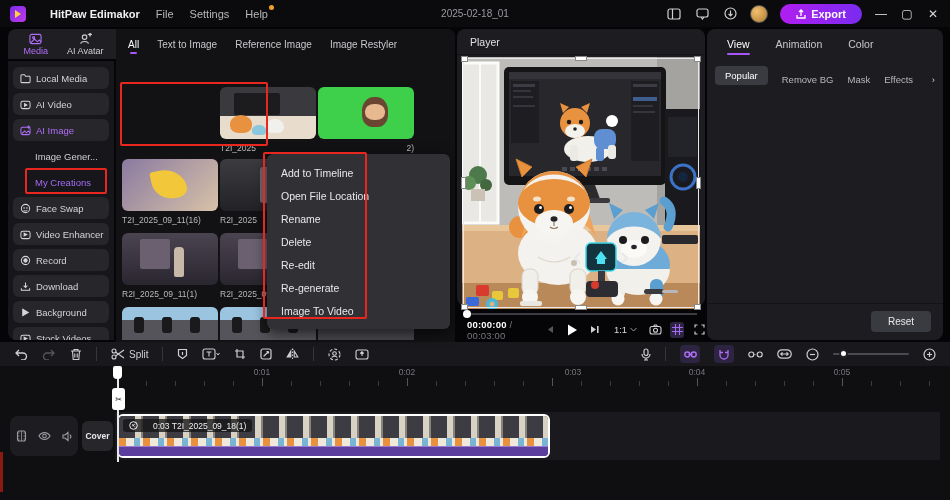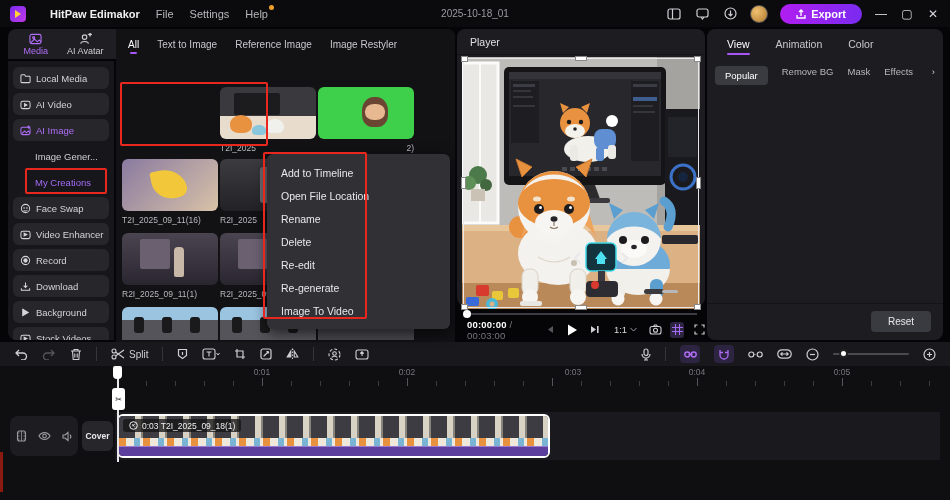--- a/index.html
+++ b/index.html
@@ -122,21 +122,21 @@
   .grid-btn { width:18px; height:16px; border-radius:3px; background:#2c2440; color:#a46bf5;
     display:flex; align-items:center; justify-content:center; margin-left:8px;}
 
   
   #props { left:707px; top:29px; width:236px; height:311px; background:#1d1d21; border-radius:8px;
     font-size:10px; }
   .prop-tabs { display:flex; gap:26px; padding:9px 0 0 20px; font-size:10.5px; color:#c8c8cc; }
   .prop-tab.active { color:#fff; position:relative; }
   .prop-tab.active:after { content:""; position:absolute; left:0; right:0; bottom:-5px; height:2px;
     background:#a855f7; border-radius:1px;}
-  .subtabs { display:flex; align-items:flex-start; gap:14px; margin:16px 8px 0 8px; font-size:9.5px;
+  .subtabs { display:flex; align-items:flex-end; gap:14px; margin:16px 8px 0 8px; font-size:9.5px;
     color:#b8b8bc; }
   .subtab.active { background:#3a3a41; color:#fff; padding:4px 10px; border-radius:4px; }
   .reset-btn { position:absolute; right:12px; bottom:8px; width:60px; height:21px; background:#3a3a41;
     border-radius:4px; color:#e8e8ec; font-size:10px; display:flex; align-items:center;
     justify-content:center; }
   .props-divider { position:absolute; left:0; right:0; bottom:36px; height:1px; background:#141416; }
 
   
   #toolbar { left:0; top:342px; width:950px; height:24px; background:#19191d; display:flex;
     align-items:center; gap:14px; padding:0 14px; }
@@ -166,21 +166,21 @@
   #track-row { position:absolute; left:115px; top:46px; width:825px; height:48px; background:#1a1a1e;}
   #clip { position:absolute; left:117px; top:48px; width:433px; height:44px; border:2px solid #fff;
     border-radius:6px; overflow:hidden; background:#2a2a2e; }
   .film-top { position:absolute; left:0; top:0; right:0; height:22px;
     background:repeating-linear-gradient(90deg,#3c3c42 0 16px,#d8d2c4 16px 22px,#88847c 22px 24px);}
   .film-bottom { position:absolute; left:0; top:22px; right:0; height:12px;
     background:repeating-linear-gradient(90deg,#e8913f 0 7px,#efe9dc 7px 15px,#7ab4d4 15px 21px,#efe9dc 21px 24px);}
   .clip-bar { position:absolute; left:0; bottom:0; right:0; height:10px; background:#5b3e9e;
     border-top:1px solid #9a7ad0; }
   .clip-tag { position:absolute; left:4px; top:3px; background:rgba(20,20,22,.78); border-radius:3px;
-    height:13px; display:flex; align-items:center; gap:4px; padding:0 6px; font-size:8.5px;
+    height:13px; display:flex; align-items:center; gap:15px; padding:0 6px; font-size:8.5px;
     color:#f0f0f2; white-space:nowrap; z-index:2;}
   #playhead-line { position:absolute; left:117px; top:0; width:2px; height:96px; background:#e8e8ea; }
   #playhead-cap { position:absolute; left:113px; top:0; width:9px; height:13px; background:#fff;
     border-radius:2px 2px 4px 4px; }
   #playhead-badge { position:absolute; left:112px; top:22px; width:13px; height:22px; background:#fff;
     border-radius:3px; color:#222; font-size:8px; display:flex; align-items:center;
     justify-content:center; }
   #red-edge { position:absolute; left:0; top:86px; width:3px; height:40px; background:#8b1a12; }
 </style>
 </head>
@@ -190,21 +190,21 @@
 
   <div id="titlebar" class="abs">
     <div class="logo"></div>
     <span class="appname">HitPaw Edimakor</span>
     <span class="menu-item">File</span>
     <span class="menu-item">Settings</span>
     <span class="menu-item">
       <span>Help</span>
       <span class="menu-dot"></span>
     </span>
-    <span id="doc-title">2025-10-18_01</span>
+    <span id="doc-title">2025-02-18_01</span>
     <div class="tb-right">
       <span class="tb-ic">
         <svg width="14" height="12" viewBox="0 0 14 12" fill="none" stroke="#d0d0d4" stroke-width="1.2">
             <rect x="1" y="1" width="12" height="10" rx="2"></rect>
             <line x1="5.5" y1="1" x2="5.5" y2="11"></line>
           </svg>
         </span>
       <span class="tb-ic">
         <svg width="13" height="12" viewBox="0 0 13 12" fill="none" stroke="#d0d0d4" stroke-width="1.2">
             <rect x="1" y="1" width="11" height="8" rx="2"></rect>

